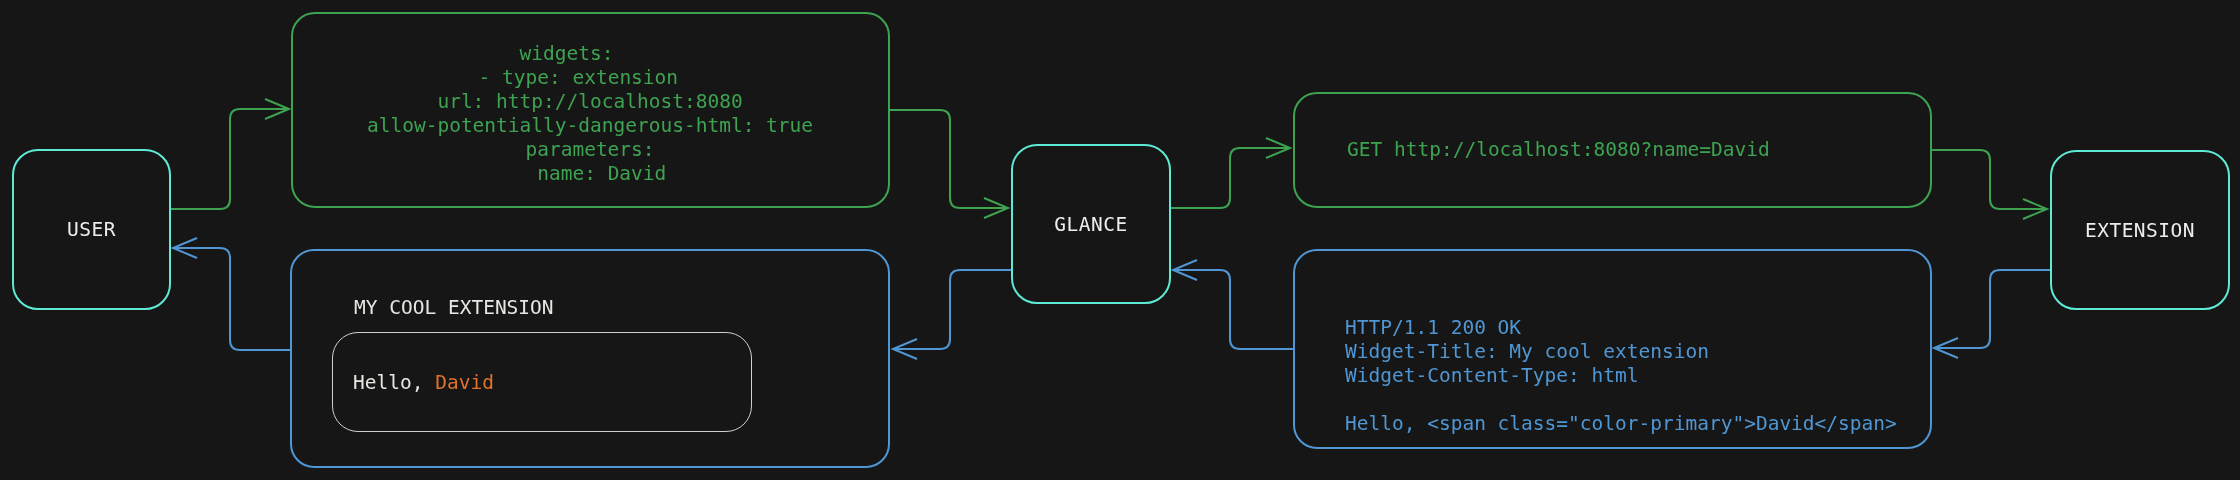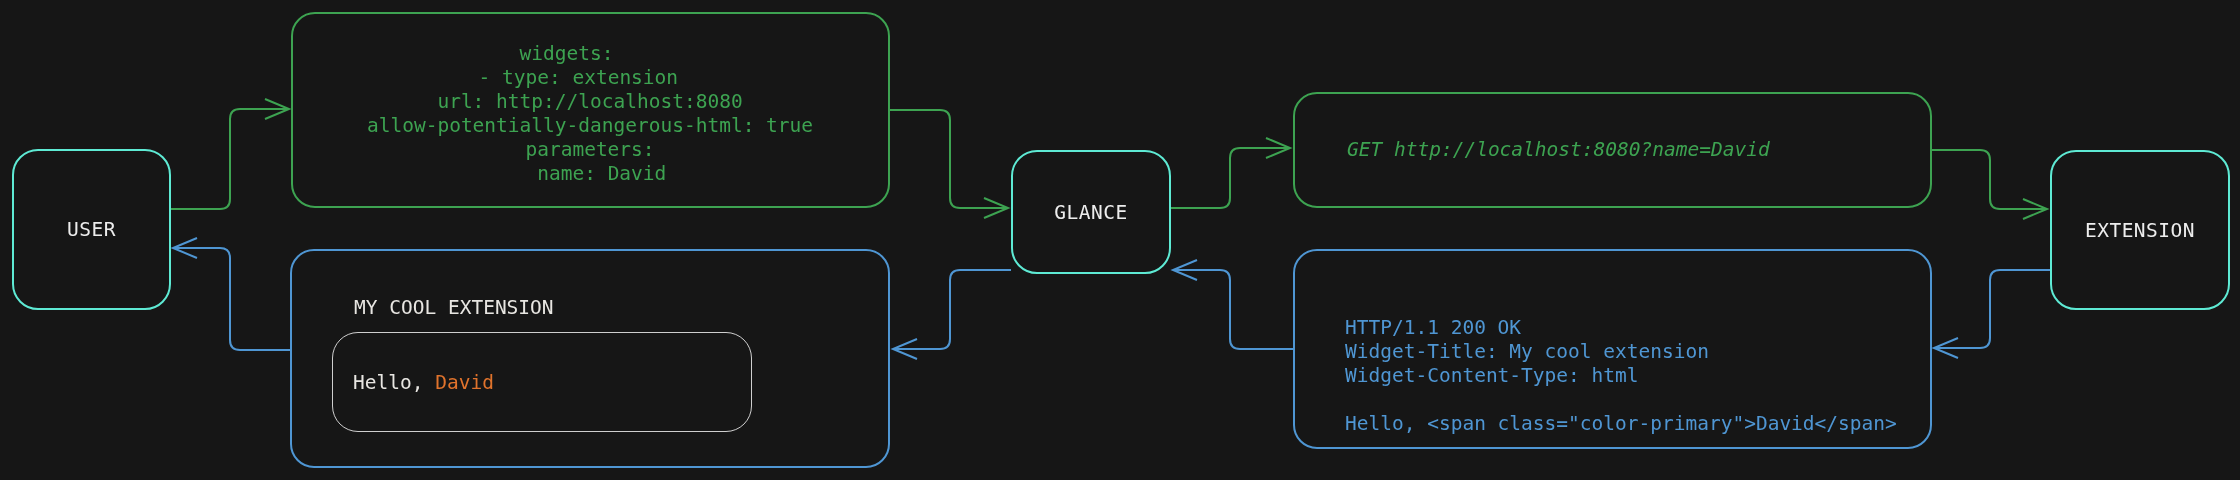--- a/index.html
+++ b/index.html
@@ -17,37 +17,37 @@
 
   .node{
     position:absolute;
     border:2px solid #5eead4;
     border-radius:26px;
     display:flex;align-items:center;justify-content:center;
     color:#ededed;font-size:19.5px;letter-spacing:.5px;
     box-sizing:border-box;background:transparent;
   }
   #node-user{left:12px;top:149px;width:159px;height:161px;}
-  #node-glance{left:1011px;top:150px;width:160px;height:124px;}
+  #node-glance{left:1011px;top:144px;width:160px;height:160px;}
   #node-extension{left:2050px;top:150px;width:180px;height:160px;}
 
   .codebox{
     position:absolute;border-radius:24px;box-sizing:border-box;
     background:transparent;
   }
   .codebox.green{border:2px solid #3da351;color:#3da351;text-align:center;}
   .codebox.blue{border:2px solid #4f96d3;color:#4f96d3;}
   .codebox pre{
     margin:0;white-space:pre;
     font-family:"DejaVu Sans Mono","Liberation Mono",monospace;
     font-size:19.5px;line-height:24px;
   }
   #box-config{left:291px;top:12px;width:599px;height:196px;}
   #box-config pre{position:absolute;left:27px;top:28px;}
-  #box-request{left:1293px;top:92px;width:639px;height:116px;display:flex;align-items:center;font-style:italic;}
+  #box-request{left:1293px;top:92px;width:639px;height:116px;display:flex;align-items:center;}
   #box-request pre{padding-left:52px;}
   #box-response{left:1293px;top:249px;width:639px;height:200px;}
   #box-response pre{position:absolute;left:50px;top:42px;margin-top:23px;}
 
   #box-widget{
     position:absolute;left:290px;top:249px;width:600px;height:219px;
     border:2px solid #4f96d3;border-radius:24px;box-sizing:border-box;
   }
   #widget-title{
     position:absolute;left:62px;top:45px;

